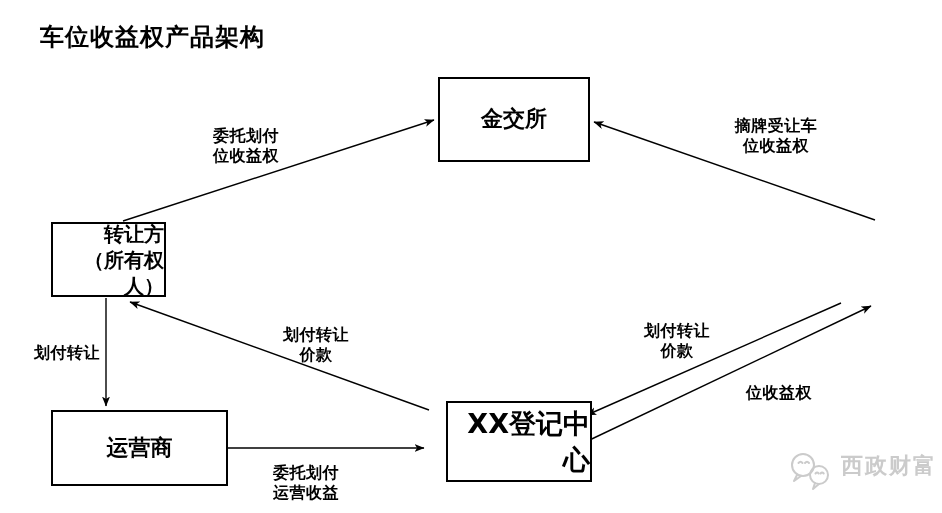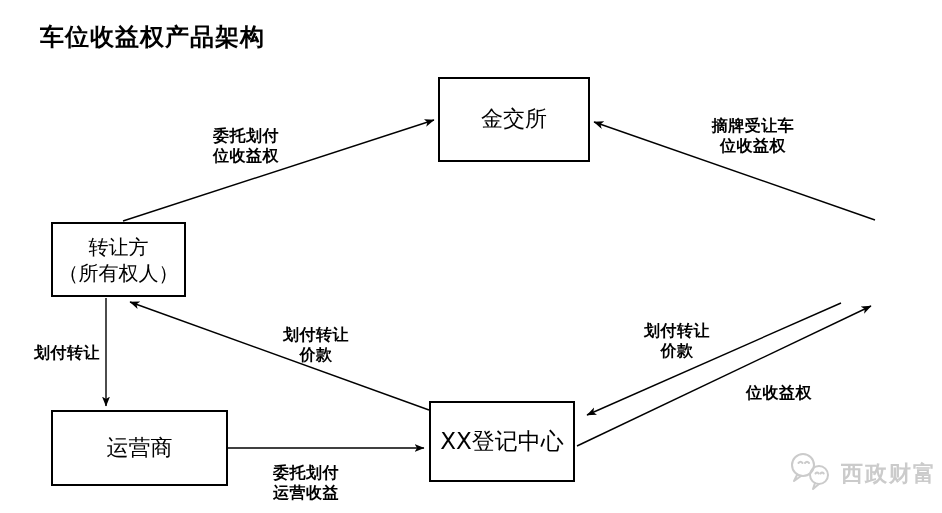--- a/index.html
+++ b/index.html
@@ -7,41 +7,41 @@
     position:relative;width:942px;height:513px;background:#ffffff;overflow:hidden;
     font-family:"DejaVu Sans","Liberation Sans",sans-serif;color:#000;margin-left:20px;
   }
   .title{
     position:absolute;left:20px;top:21px;font-size:24px;font-weight:bold;
     letter-spacing:1px;white-space:pre-line;
   }
   svg.arrows{position:absolute;left:0;top:0;width:942px;height:513px;}
   .node{
     position:absolute;background:#ffffff;border:2px solid #000;box-sizing:border-box;
-    display:flex;align-items:center;justify-content:center;text-align:center;
-    font-weight:normal;line-height:1.3;white-space:pre-line;
+    display:flex;align-items:center;justify-content:center;text-align:right;
+    font-weight:bold;line-height:1.3;white-space:pre-line;
   }
   .n-exchange  {left:418px;top:77px; width:152px;height:85px;font-size:22px;}
-  .n-transferor{left:31px; top:222px;width:135px;height:75px;font-size:20px;}
+  .n-transferor{left:31px; top:222px;width:115px;height:75px;font-size:20px;}
   .n-transferee{left:782px;top:221px;width:150px;height:81px;font-size:22px;}
   .n-operator  {left:31px; top:410px;width:177px;height:76px;font-size:22px;}
-  .n-registry  {left:409px;top:401px;width:146px;height:81px;font-size:23px;}
+  .n-registry  {left:426px;top:401px;width:146px;height:81px;font-size:27px;}
   .elabel{
     position:absolute;transform:translate(-50%,-50%);font-weight:bold;font-size:16px;
     text-align:center;line-height:1.25;white-space:pre-line;letter-spacing:0.5px;
   }
   .l-list   {left:226px;top:146px;}
-  .l-delist {left:733px;top:136px;}
+  .l-delist {left:756px;top:136px;}
   .l-operate{left:47px; top:353px;}
   .l-payleft{left:296px;top:345px;}
   .l-paymid {left:286px;top:483px;text-align:right;}
   .l-payright{left:657px;top:341px;}
   .l-revenue{left:759px;top:393px;}
   .watermark{
-    position:absolute;left:768px;top:451px;display:flex;align-items:center;gap:7px;
+    position:absolute;left:768px;top:451px;display:flex;gap:7px;
   }
   .watermark .brand{
     font-size:22px;font-weight:bold;letter-spacing:2px;color:#cbcbcb;
     text-shadow:1px 1px 0 #ffffff;
   }
 </style>
 </head>
 <body>
 
 <div class="canvas">

